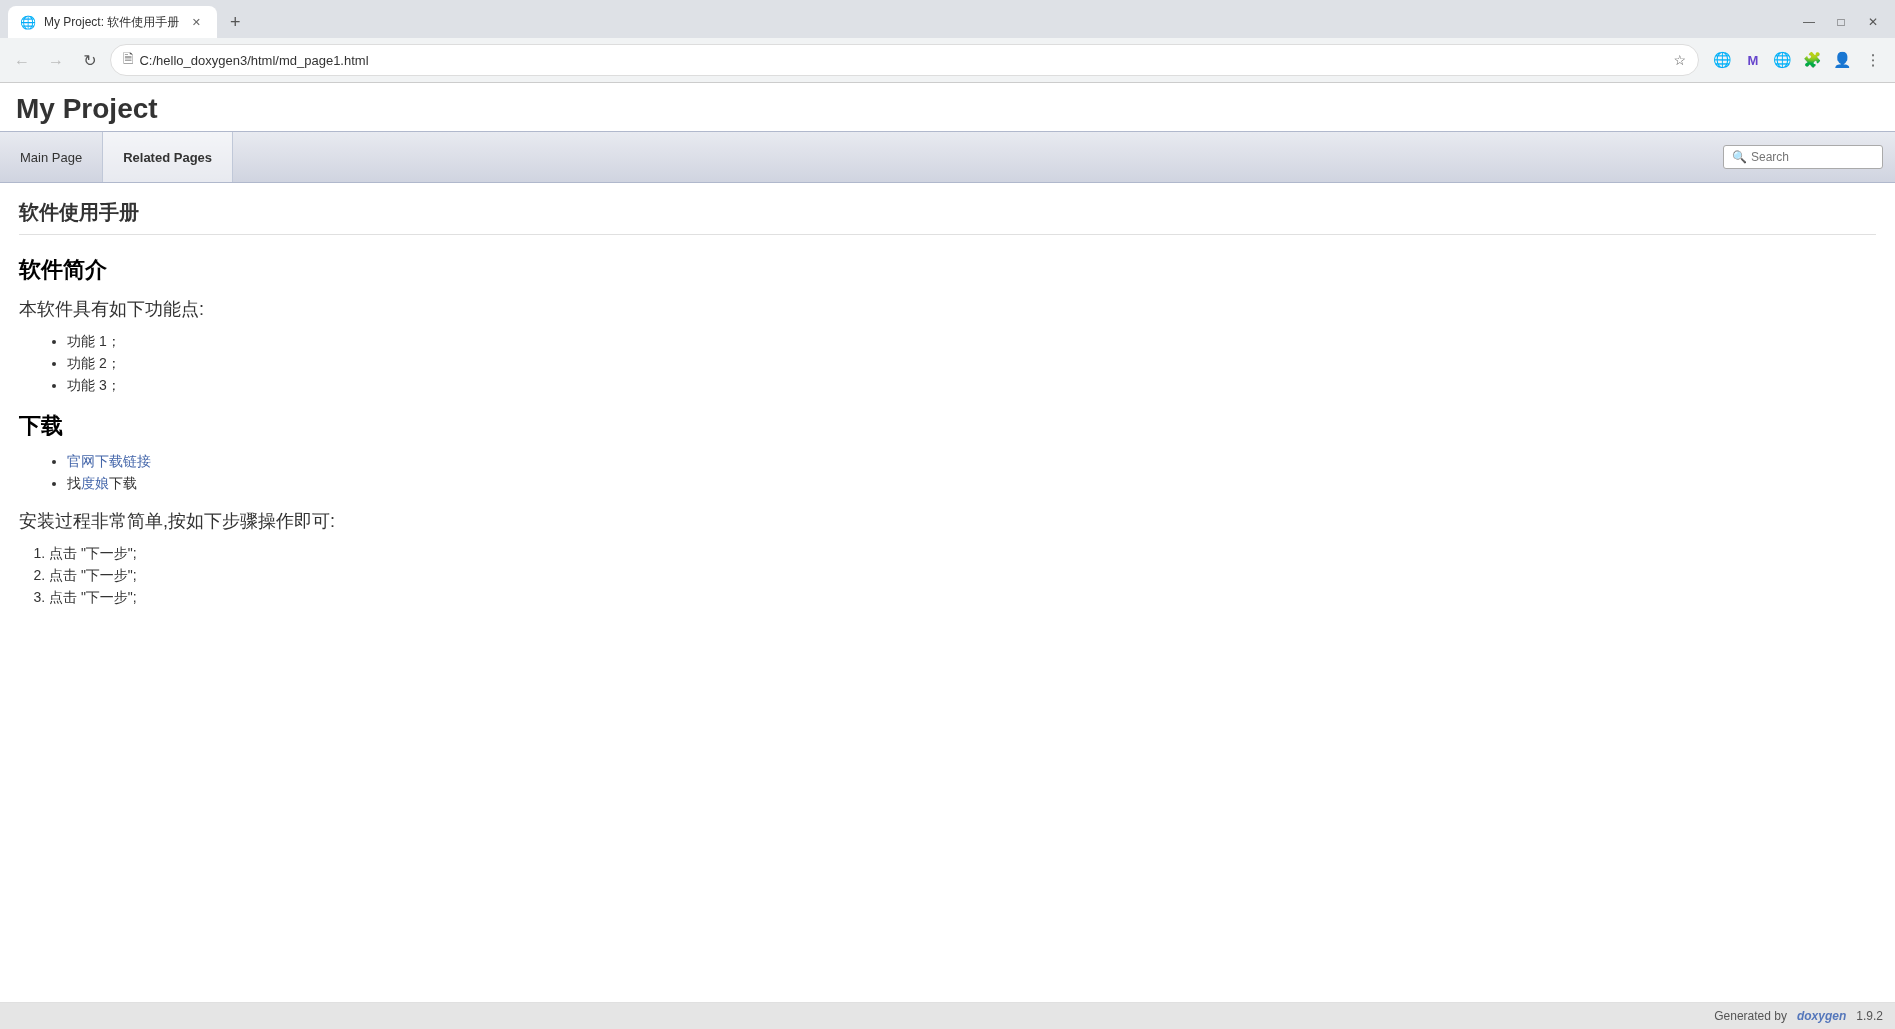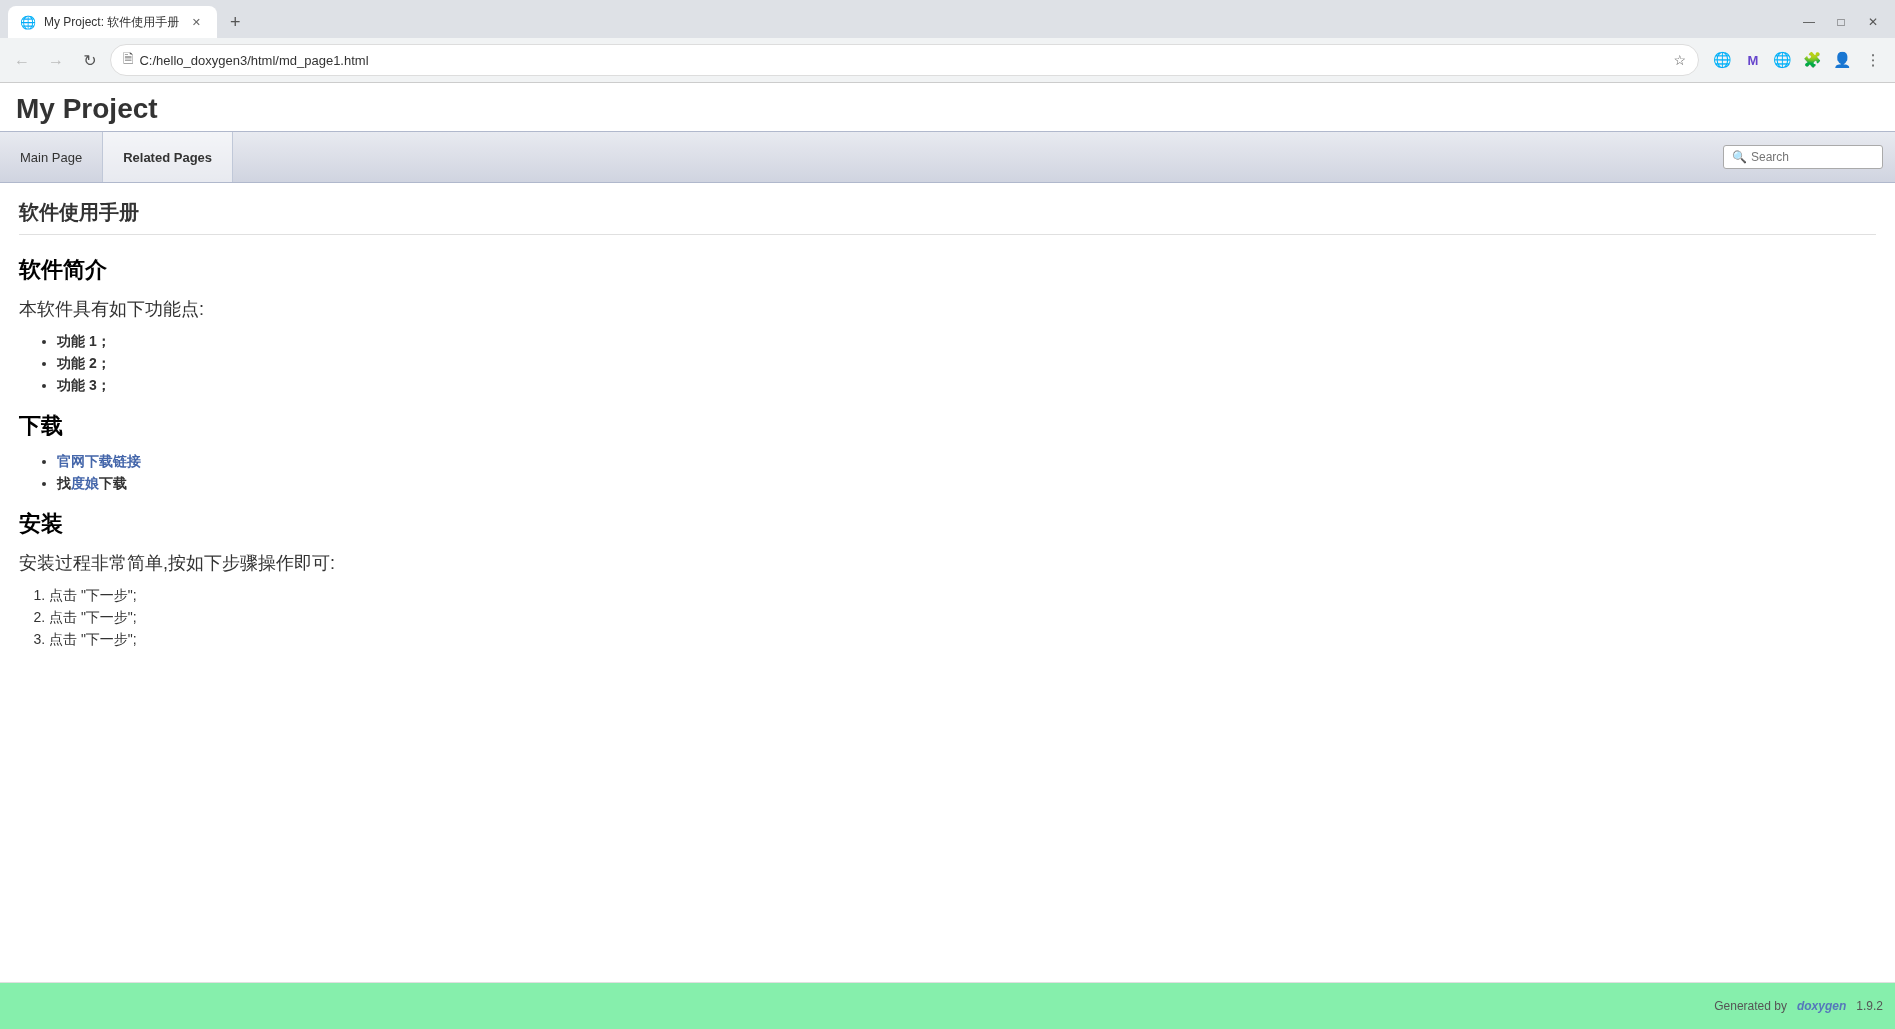--- a/index.html
+++ b/index.html
@@ -207,23 +207,22 @@
       font-weight: bold;
       color: #000;
       margin-bottom: 12px;
       margin-top: 8px;
     }
     .doxy-paragraph {
       margin-bottom: 12px;
       font-size: 18px;
     }
     .doxy-ul {
-      margin-left: 38px;
+      margin-left: 48px;
       margin-bottom: 16px;
-      font-weight: bold;
     }
     .doxy-ul li {
       margin-bottom: 4px;
       font-size: 14px;
       list-style-type: disc;
     }
     .doxy-ol {
       margin-left: 30px;
       margin-bottom: 16px;
     }
@@ -232,24 +231,24 @@
       font-size: 14px;
     }
     .doxy-link {
       color: #4466aa;
       text-decoration: none;
     }
     .doxy-footer {
       position: fixed;
       bottom: 0;
       right: 0;
-      padding: 16px 12px;
+      padding: 6px 12px;
       font-size: 12px;
       color: #555;
-      background: #86efac;
+      background: #e5e5e5;
       border-top: 1px solid #e0e0e0;
       width: 100%;
       text-align: right;
     }
     .doxy-footer-brand {
       color: #5577bb;
       font-style: italic;
       font-weight: bold;
       text-decoration: none;
     }
@@ -324,21 +323,20 @@
     <h2 class="doxy-section-title">下载</h2>
     <ul class="doxy-ul">
       <li>
         <a class="doxy-link" href="#">官网下载链接</a>
       </li>
       <li>
         <span>找</span><a class="doxy-link" href="#">度娘</a><span>下载</span>
       </li>
     </ul>
 
-    <h2 class="doxy-section-title">安装</h2>
     <p class="doxy-paragraph">安装过程非常简单,按如下步骤操作即可:</p>
     <ol class="doxy-ol">
       <li>点击 "下一步";</li>
       <li>点击 "下一步";</li>
       <li>点击 "下一步";</li>
     </ol>
   </div>
 
   <div class="doxy-footer">
     <span>Generated by</span>

